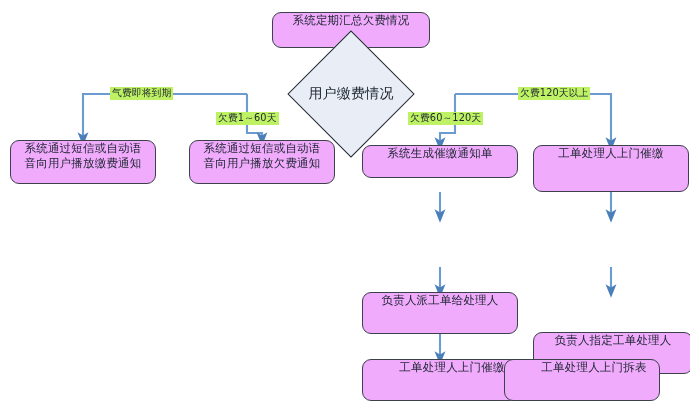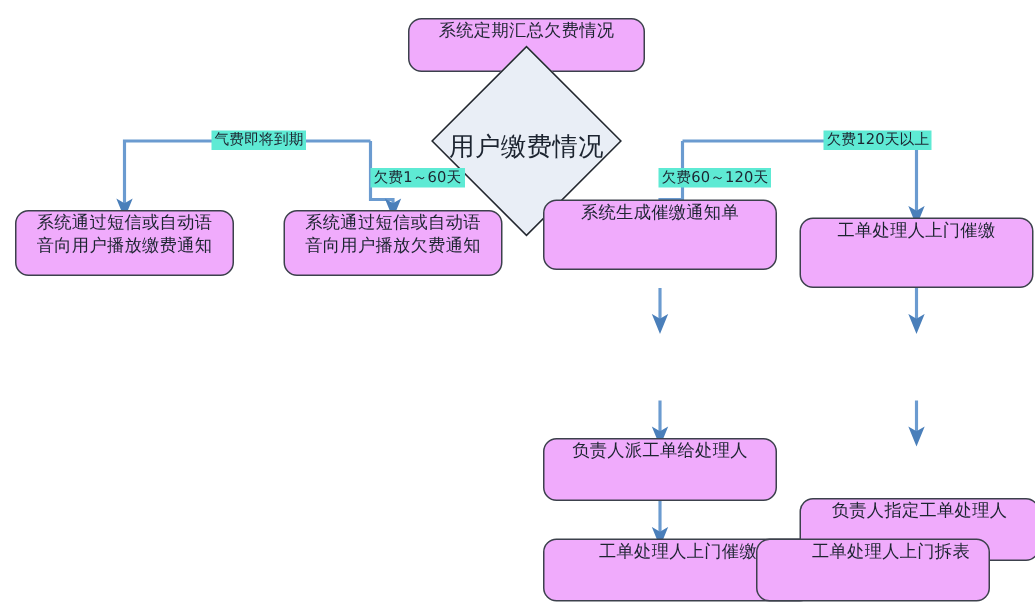--- a/index.html
+++ b/index.html
@@ -35,35 +35,34 @@
 
   .diamond{
     position:absolute;
     background:#e9eef6;
     border:1.3px solid #23272e;
     transform:rotate(45deg);
     box-sizing:border-box;
   }
   .diamond-label{
     position:absolute;
-    display:flex;align-items:flex-end;justify-content:center;
-    color:#1c2430;font-size:17px;letter-spacing:0.2px;
+    display:flex;align-items:center;justify-content:center;
+    color:#1c2430;font-size:14px;letter-spacing:0.2px;
     white-space:nowrap;
   }
 
   
   .elabel{
     position:absolute;
     font-size:9.8px;
     color:#1c2430;
-    background:#5eead4;
+    background:#bef264;
     white-space:nowrap;
     padding:0 2px;
     letter-spacing:0.1px;
-    margin-left:31px;
   }
 </style>
 </head>
 <body>
 
 <div id="canvas">
 
   <svg id="wires" viewBox="0 0 690 406" width="690" height="406">
     <defs>
       <marker id="arw" markerWidth="7" markerHeight="7" refX="3.2" refY="3" orient="auto" markerUnits="strokeWidth">
@@ -113,21 +112,21 @@
     </span>
   </div>
 
   <div class="node" style="left:189px;top:140px;width:146px;height:44px;">
     <span>
       <span>系统通过短信或自动语</span>
       <span>音向用户播放欠费通知</span>
     </span>
   </div>
 
-  <div class="node" style="left:362px;top:133px;width:156px;height:47px;">
+  <div class="node" style="left:362px;top:145px;width:156px;height:33px;">
     <span>系统生成催缴通知单</span>
   </div>
   <div class="node" style="left:362px;top:292px;width:156px;height:42px;">
     <span>负责人派工单给处理人</span>
   </div>
   <div class="node" style="left:362px;top:359px;width:180px;height:42px;">
     <span>工单处理人上门催缴</span>
   </div>
 
   <div class="node" style="left:533px;top:145px;width:156px;height:47px;">

